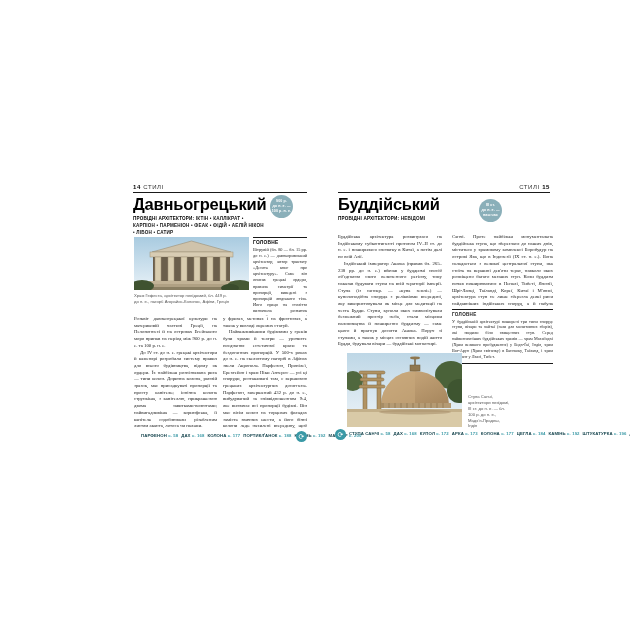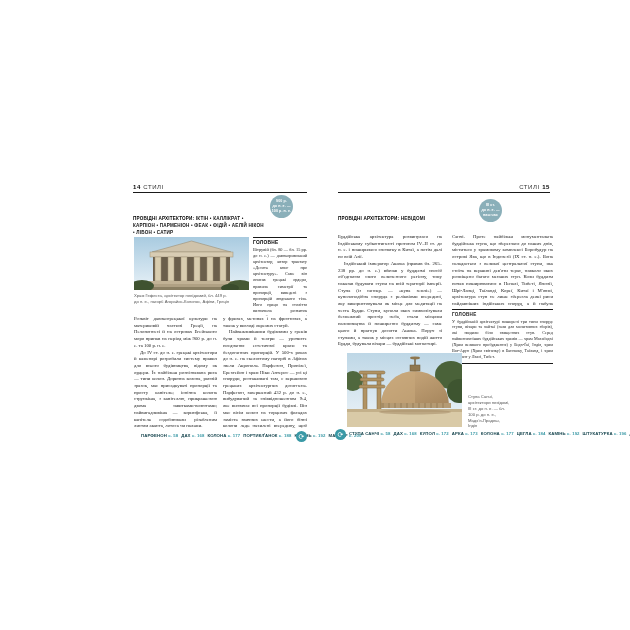--- a/index.html
+++ b/index.html
@@ -47,20 +47,21 @@
 <body>
 
 <div class="page" id="left-page">
 
   <div class="hdr abs" style="left:3px;top:2px;">
     <b>14</b>
     <span>СТИЛІ</span>
   </div>
   <div class="rule" style="left:3px;top:10px;width:174px;"></div>
 
+  <div class="title abs" style="left:3px;top:13px;">Давньогрецький</div>
 
   <div class="architects abs" style="left:3px;top:33px;width:134px;">
     <span class="lbl">ПРОВІДНІ АРХІТЕКТОРИ:</span>
     <span>ІКТІН • КАЛЛІКРАТ • КАРПІОН • ПАРМЕНІОН • ФЕАК • ФІДІЙ • АЕЛІЙ НІКОН • ЛІБОН • САТИР</span>
   </div>
 
   <div class="badge" style="left:140px;top:13px;">
     <div>900 р.</div>
     <div>до н. е. —</div>
     <div>100 р. н. е.</div>
@@ -119,20 +120,21 @@
 </div>
 
 <div class="page" id="right-page">
 
   <div class="hdr abs" style="right:3px;top:2px;">
     <span>СТИЛІ</span>
     <b>15</b>
   </div>
   <div class="rule" style="left:3px;top:10px;width:212px;"></div>
 
+  <div class="title abs" style="left:3px;top:13px;">Буддійський</div>
 
   <div class="architects abs" style="left:3px;top:33px;width:130px;">
     <span class="lbl">ПРОВІДНІ АРХІТЕКТОРИ:</span>
     <span>НЕВІДОМІ</span>
   </div>
 
   <div class="badge" style="left:144px;top:17px;">
     <div>ІІІ ст.</div>
     <div>до н. е. —</div>
     <div>наш час</div>

